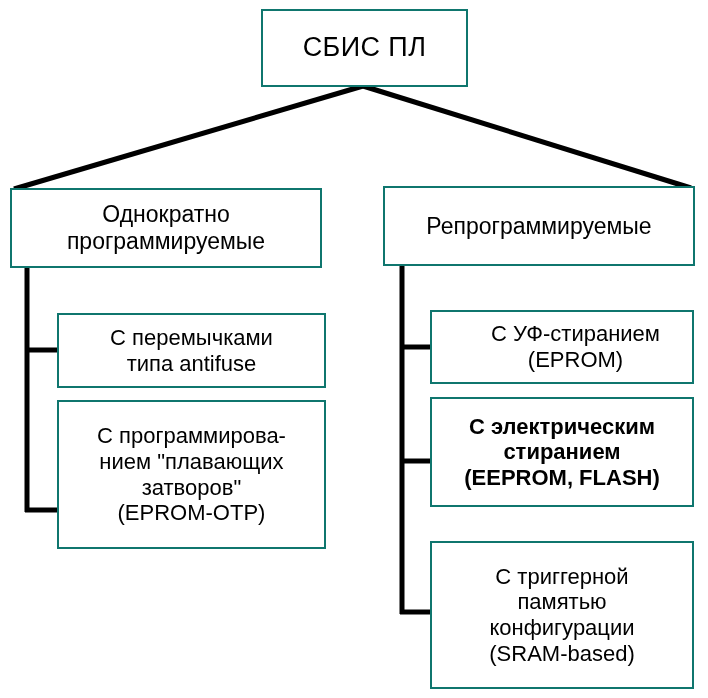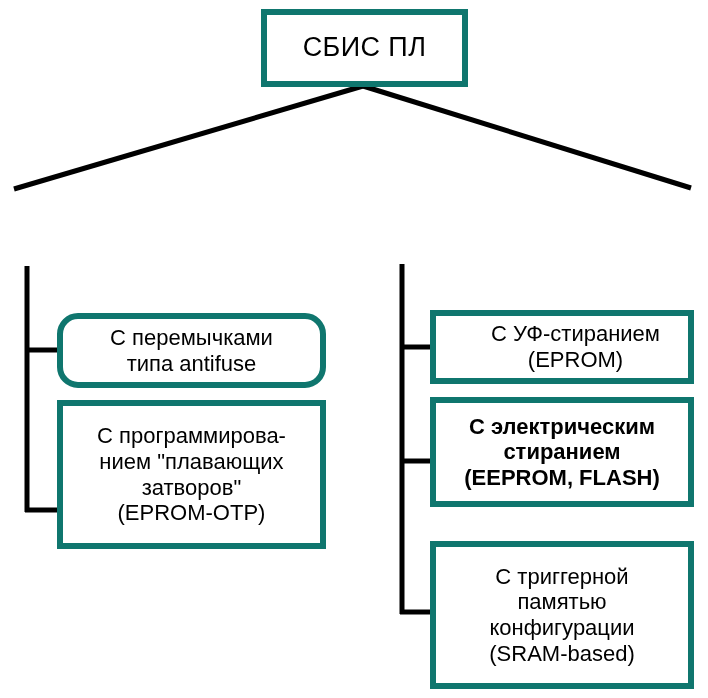--- a/index.html
+++ b/index.html
@@ -20,21 +20,21 @@
     left: 0;
     top: 0;
     width: 708px;
     height: 698px;
     pointer-events: none;
   }
   .node {
     position: absolute;
     box-sizing: border-box;
     background: #ffffff;
-    border: 6px solid #0f766e;
+    border: 2px solid #0f766e;
     display: flex;
     align-items: center;
     justify-content: center;
     text-align: center;
     color: #000000;
     line-height: 1.16;
     white-space: pre-line;
     padding: 2px 4px;
     z-index: 2;
   }
@@ -59,21 +59,20 @@
     width: 312px;
     height: 80px;
     font-size: 23px;
   }
   .node-l2a {
     left: 57px;
     top: 313px;
     width: 269px;
     height: 75px;
     font-size: 22px;
-    border-radius: 21px;
   }
   .node-l2b {
     left: 57px;
     top: 400px;
     width: 269px;
     height: 149px;
     font-size: 22px;
     text-align: center;
   }
   .node-r2a {
@@ -116,21 +115,24 @@
     <line x1="25" y1="510" x2="59" y2="510" stroke="#000000" stroke-width="5"></line>
 
     <line x1="402" y1="264" x2="402" y2="614" stroke="#000000" stroke-width="5"></line>
     <line x1="400" y1="347" x2="432" y2="347" stroke="#000000" stroke-width="5"></line>
     <line x1="400" y1="461" x2="432" y2="461" stroke="#000000" stroke-width="5"></line>
     <line x1="400" y1="612" x2="432" y2="612" stroke="#000000" stroke-width="5"></line>
   </svg>
 
   <div class="node node-root">СБИС ПЛ</div>
 
+  <div class="node node-l1">Однократно
+программируемые</div>
 
+  <div class="node node-r1">Репрограммируемые</div>
 
   <div class="node node-l2a">С перемычками
 типа antifuse</div>
 
   <div class="node node-l2b">С программирова-
 нием "плавающих
 затворов"
 (EPROM-OTP)</div>
 
   <div class="node node-r2a">С УФ-стиранием

